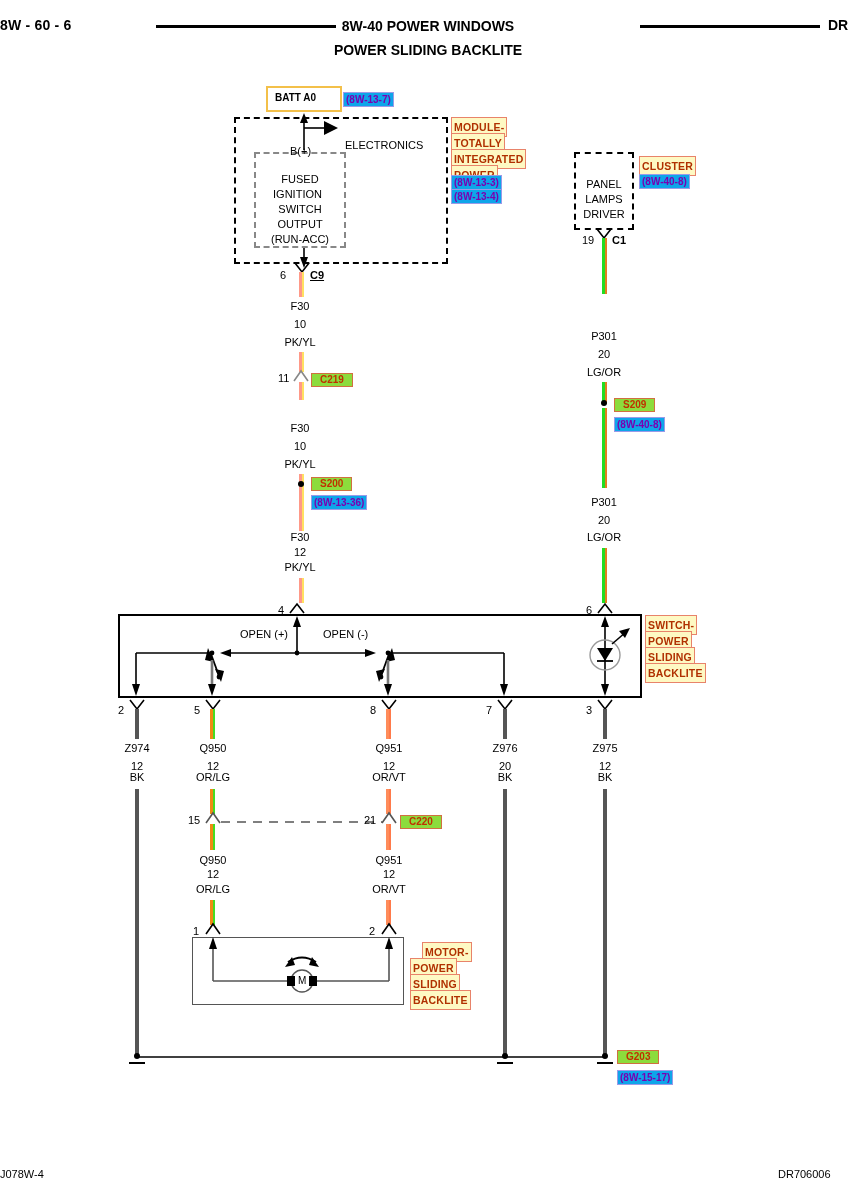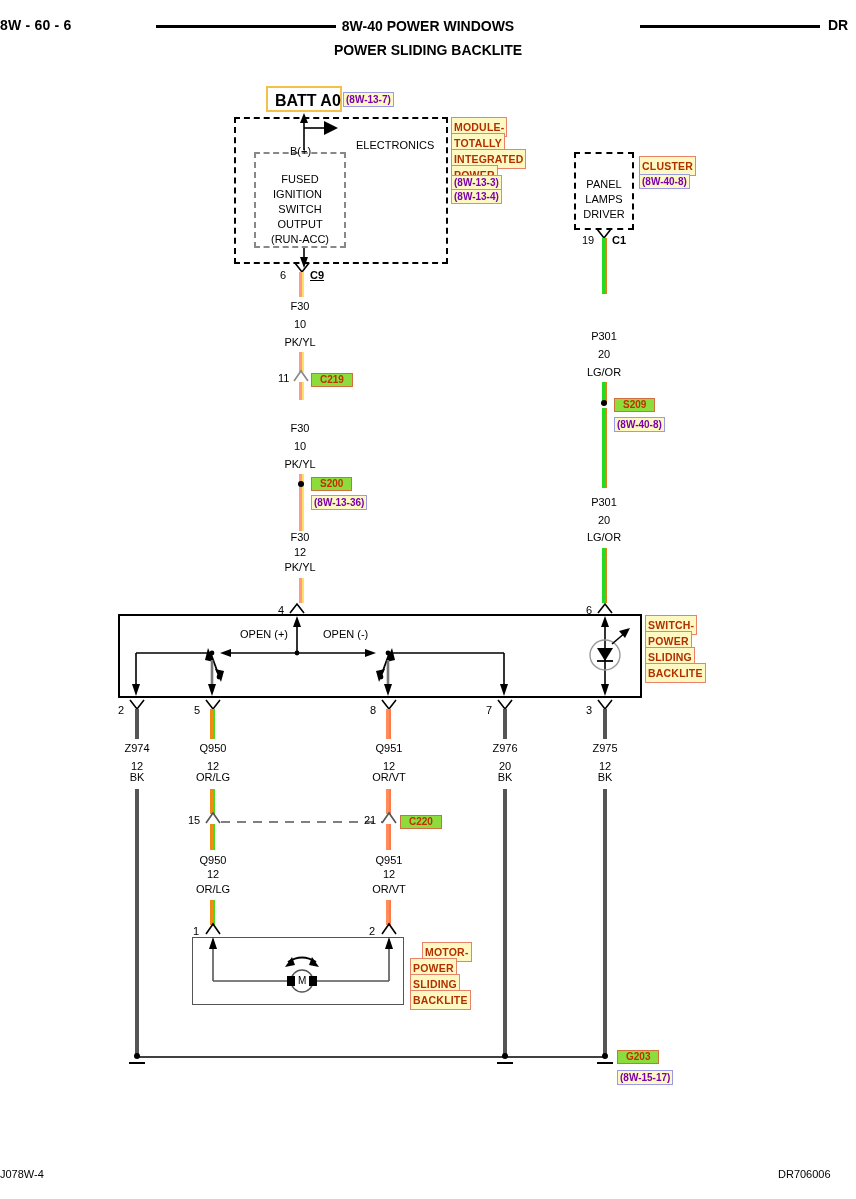--- a/index.html
+++ b/index.html
@@ -31,21 +31,21 @@
   .bold{font-weight:bold;}
 
   
   .cmp{
     position:absolute;background:#fef9c3;border:1px solid #e8836a;
     color:#b03000;font-size:10.5px;font-weight:bold;line-height:16px;
     padding:1px 2px;white-space:nowrap;letter-spacing:.2px;
   }
   
   .ref{
-    position:absolute;background:#fef9c3;border:1px solid #9a9ae8;
+    position:absolute;background:#0ea5e9;border:1px solid #9a9ae8;
     color:#7a00b0;font-size:10px;font-weight:bold;line-height:13px;
     padding:0px 2px;white-space:nowrap;
   }
   
   .tag{
     position:absolute;background:#8cdc3c;border:1px solid #d07040;
     color:#c03000;font-size:10px;font-weight:bold;line-height:12px;
     padding:0 8px;white-space:nowrap;
   }
   
@@ -69,37 +69,37 @@
 <body>
 
 <div class="abs" id="header-page-ref">8W - 60 - 6</div>
 <div class="hrule" id="hrule-left"></div>
 <div class="abs" id="header-title-1">8W-40 POWER WINDOWS</div>
 <div class="abs" id="header-title-2">POWER SLIDING BACKLITE</div>
 <div class="hrule" id="hrule-right"></div>
 <div class="abs" id="header-right">DR</div>
 
 <div id="batt-box" style="left:266px;top:86px;width:76px;height:26px;"></div>
-<div class="txt bold" style="left:275px;top:92px;font-size:16px;">BATT A0</div>
+<div class="txt bold" style="left:275px;top:92px;font-size:10px;">BATT A0</div>
 <div class="ref" style="left:343px;top:92px;">(8W-13-7)</div>
 
 <div class="dashbox" style="left:234px;top:117px;width:214px;height:147px;"></div>
 <div class="dashbox-gray" style="left:254px;top:152px;width:92px;height:96px;"></div>
 
 <svg style="left:0;top:0;width:856px;height:1199px;">
   <line x1="304" y1="150" x2="304" y2="118" stroke="#000" stroke-width="1.6"></line>
   <polygon points="304,113 300,123 308,123" fill="#000"></polygon>
   <line x1="304" y1="128" x2="326" y2="128" stroke="#000" stroke-width="1.6"></line>
   <polygon points="338,128 324,121 324,135" fill="#000"></polygon>
   <line x1="304" y1="248" x2="304" y2="262" stroke="#000" stroke-width="1.6"></line>
   <polygon points="304,268 300,257 308,257" fill="#000"></polygon>
 </svg>
 
 <div class="txt" style="left:290px;top:145px;">B(+)</div>
-<div class="txt" style="left:345px;top:139px;margin-left:11px;">ELECTRONICS</div>
+<div class="txt" style="left:345px;top:139px;">ELECTRONICS</div>
 
 <div class="txt-c" style="left:254px;top:173px;width:92px;">FUSED</div>
 <div class="txt-c" style="left:254px;top:188px;width:87px;">IGNITION</div>
 <div class="txt-c" style="left:254px;top:203px;width:92px;">SWITCH</div>
 <div class="txt-c" style="left:254px;top:218px;width:92px;">OUTPUT</div>
 <div class="txt-c" style="left:254px;top:233px;width:92px;">(RUN-ACC)</div>
 
 <div class="cmp" style="left:451px;top:117px;">MODULE-</div>
 <div class="cmp" style="left:451px;top:133px;">TOTALLY</div>
 <div class="cmp" style="left:451px;top:149px;">INTEGRATED</div>

